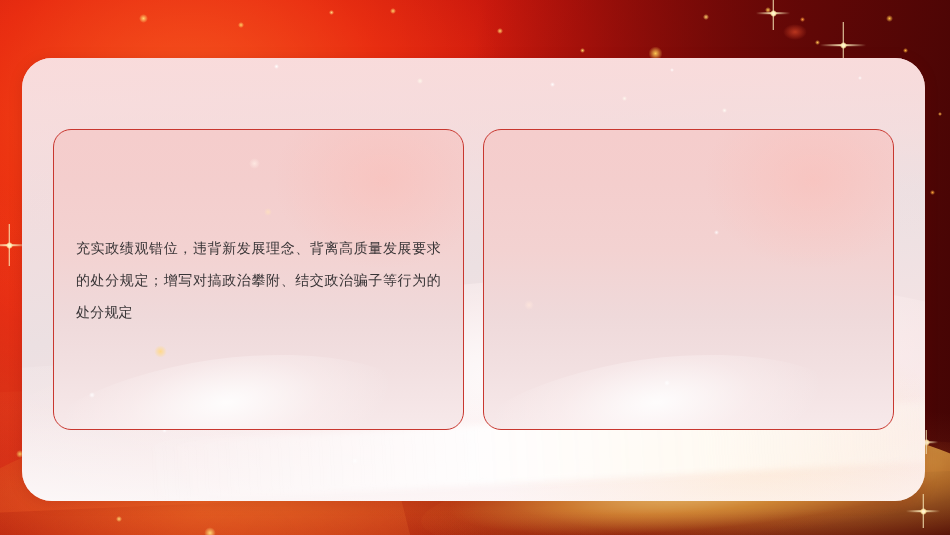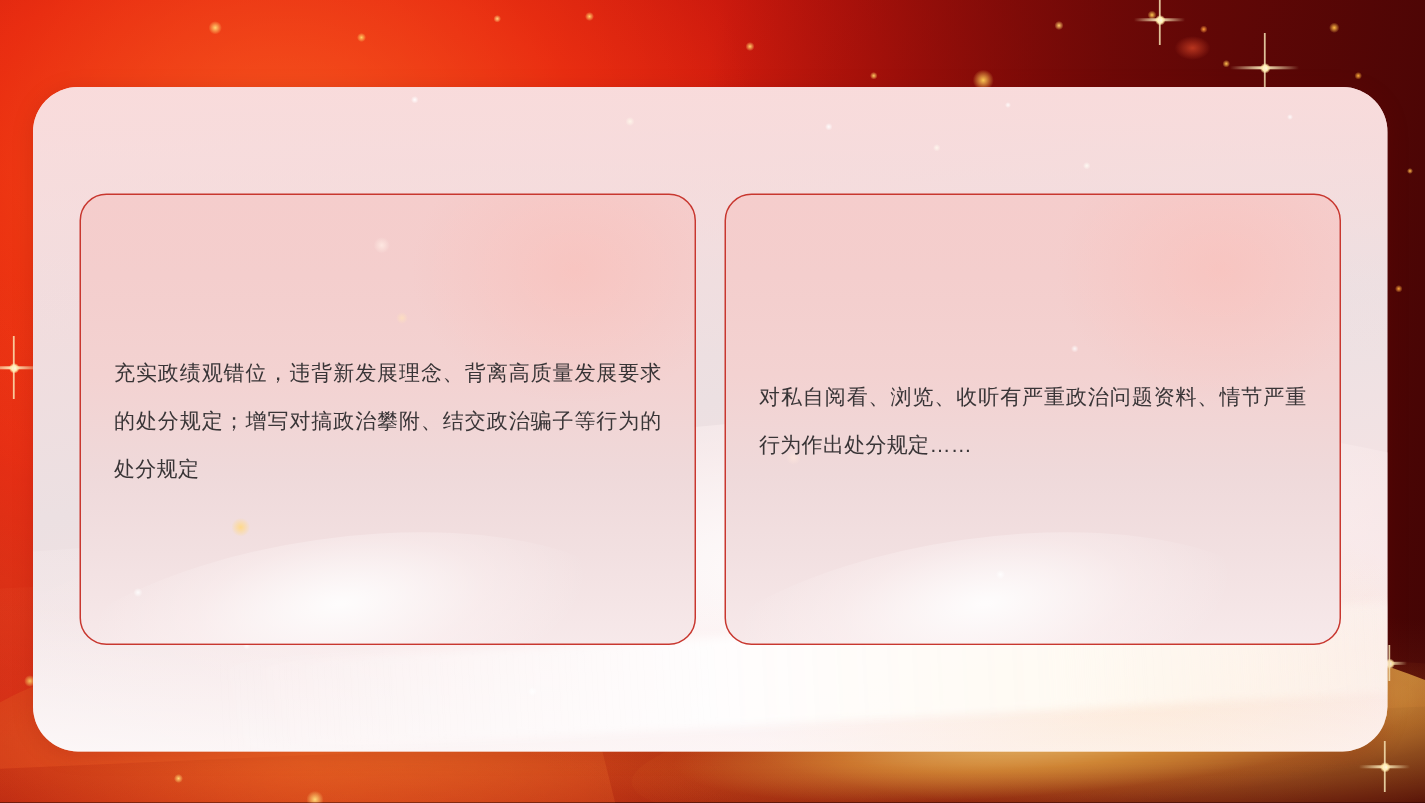--- a/index.html
+++ b/index.html
@@ -299,19 +299,18 @@
         <div class="dot" style="left:35px;top:262px;width:6px;height:6px;background:radial-gradient(circle,rgba(255,255,255,0.85) 0%,rgba(255,240,220,0) 72%);z-index:2;"></div>
         <p class="card-text">充实政绩观错位，违背新发展理念、背离高质量发展要求的处分规定；增写对搞政治攀附、结交政治骗子等行为的处分规定</p>
       </div>
 
       <div class="card">
         <div class="card-glow"></div>
         <div class="card-shine"></div>
         <div class="dot" style="left:40px;top:170px;width:10px;height:10px;background:radial-gradient(circle,rgba(255,230,220,0.8) 0%,rgba(255,210,200,0) 70%);z-index:2;"></div>
         <div class="dot" style="left:180px;top:250px;width:6px;height:6px;background:radial-gradient(circle,rgba(255,255,255,0.85) 0%,rgba(255,240,220,0) 72%);z-index:2;"></div>
         <div class="dot" style="left:230px;top:100px;width:5px;height:5px;background:radial-gradient(circle,rgba(255,255,255,0.8) 0%,rgba(255,240,220,0) 72%);z-index:2;"></div>
-        <p class="card-text">对私自阅看、浏览、收听有严重政治问题资料、情节严重行为作出处分规定……</p>
       </div>
 
     </div>
   </div>
 
 </div>
 
 </body></html>

